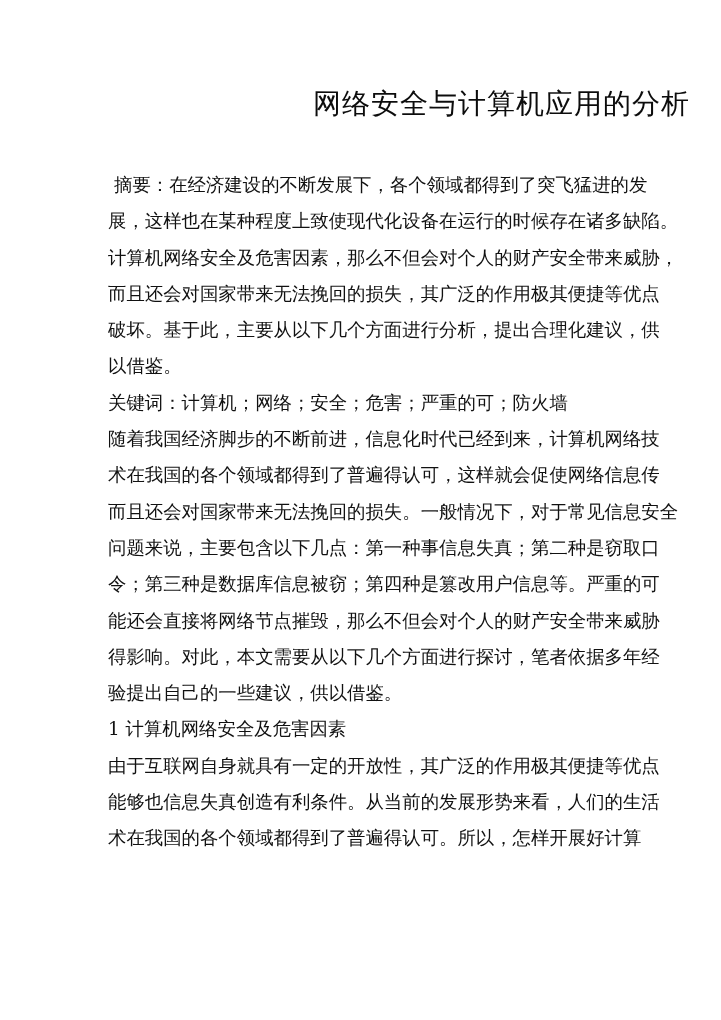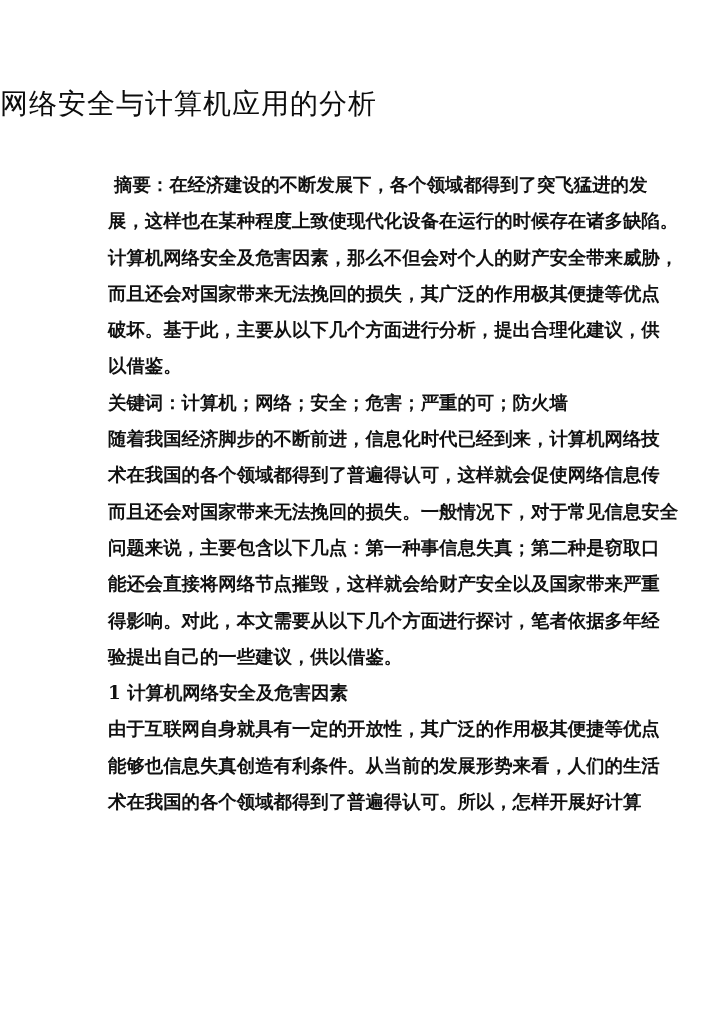--- a/index.html
+++ b/index.html
@@ -3,29 +3,29 @@
 <meta charset="utf-8">
 <style>
   html, body { margin: 0; padding: 0; background: #ffffff; }
   body {
     width: 721px; height: 1020px; overflow: hidden; position: relative;
     font-family: "DejaVu Serif", "Liberation Serif", serif;
     color: #111111;
   }
   .page { position: absolute; left: 0; top: 0; width: 721px; height: 1020px; background: #fff; }
   .title {
-    position: absolute; left: 0; top: 84px; width: 690px; text-align: left;
+    position: absolute; left: 0; top: 84px; width: 690px; text-align: right;
     font-size: 28px; line-height: 40px; letter-spacing: 1px; color: #0c0c0c;
   }
   .body {
     position: absolute; left: 108px; top: 167px; width: 506px;
   }
   .line {
     height: 36.3px; line-height: 36.3px; font-size: 18.4px; white-space: nowrap;
-    text-align: justify; text-align-last: justify; letter-spacing: 0px; font-weight: bold;
+    text-align: justify; text-align-last: justify; letter-spacing: 0px;
   }
   .line.last { text-align-last: left; }
   .line.indent { padding-left: 6px; }
 </style>
 </head>
 <body>
 
 <div class="page">
   <div class="title">网络安全与计算机应用的分析</div>
   <div class="body" id="doc-body">
@@ -33,21 +33,22 @@
       <div class="line">展，这样也在某种程度上致使现代化设备在运行的时候存在诸多缺陷。</div>
       <div class="line">计算机网络安全及危害因素，那么不但会对个人的财产安全带来威胁，</div>
       <div class="line">而且还会对国家带来无法挽回的损失，其广泛的作用极其便捷等优点</div>
       <div class="line">破坏。基于此，主要从以下几个方面进行分析，提出合理化建议，供</div>
       <div class="line last">以借鉴。</div>
       <div class="line last">关键词：计算机；网络；安全；危害；严重的可；防火墙</div>
       <div class="line">随着我国经济脚步的不断前进，信息化时代已经到来，计算机网络技</div>
       <div class="line">术在我国的各个领域都得到了普遍得认可，这样就会促使网络信息传</div>
       <div class="line">而且还会对国家带来无法挽回的损失。一般情况下，对于常见信息安全</div>
       <div class="line">问题来说，主要包含以下几点：第一种事信息失真；第二种是窃取口</div>
-      <div class="line">能还会直接将网络节点摧毁，这样就会给财产安全以及国家带来严重</div>
+      <div class="line">令；第三种是数据库信息被窃；第四种是篡改用户信息等。严重的可</div>
+      <div class="line">能还会直接将网络节点摧毁，那么不但会对个人的财产安全带来威胁</div>
       <div class="line">得影响。对此，本文需要从以下几个方面进行探讨，笔者依据多年经</div>
       <div class="line last">验提出自己的一些建议，供以借鉴。</div>
       <div class="line last">1 计算机网络安全及危害因素</div>
       <div class="line">由于互联网自身就具有一定的开放性，其广泛的作用极其便捷等优点</div>
       <div class="line">能够也信息失真创造有利条件。从当前的发展形势来看，人们的生活</div>
       <div class="line">术在我国的各个领域都得到了普遍得认可。所以，怎样开展好计算</div>
     </div>
 </div>
 
 </body></html>

